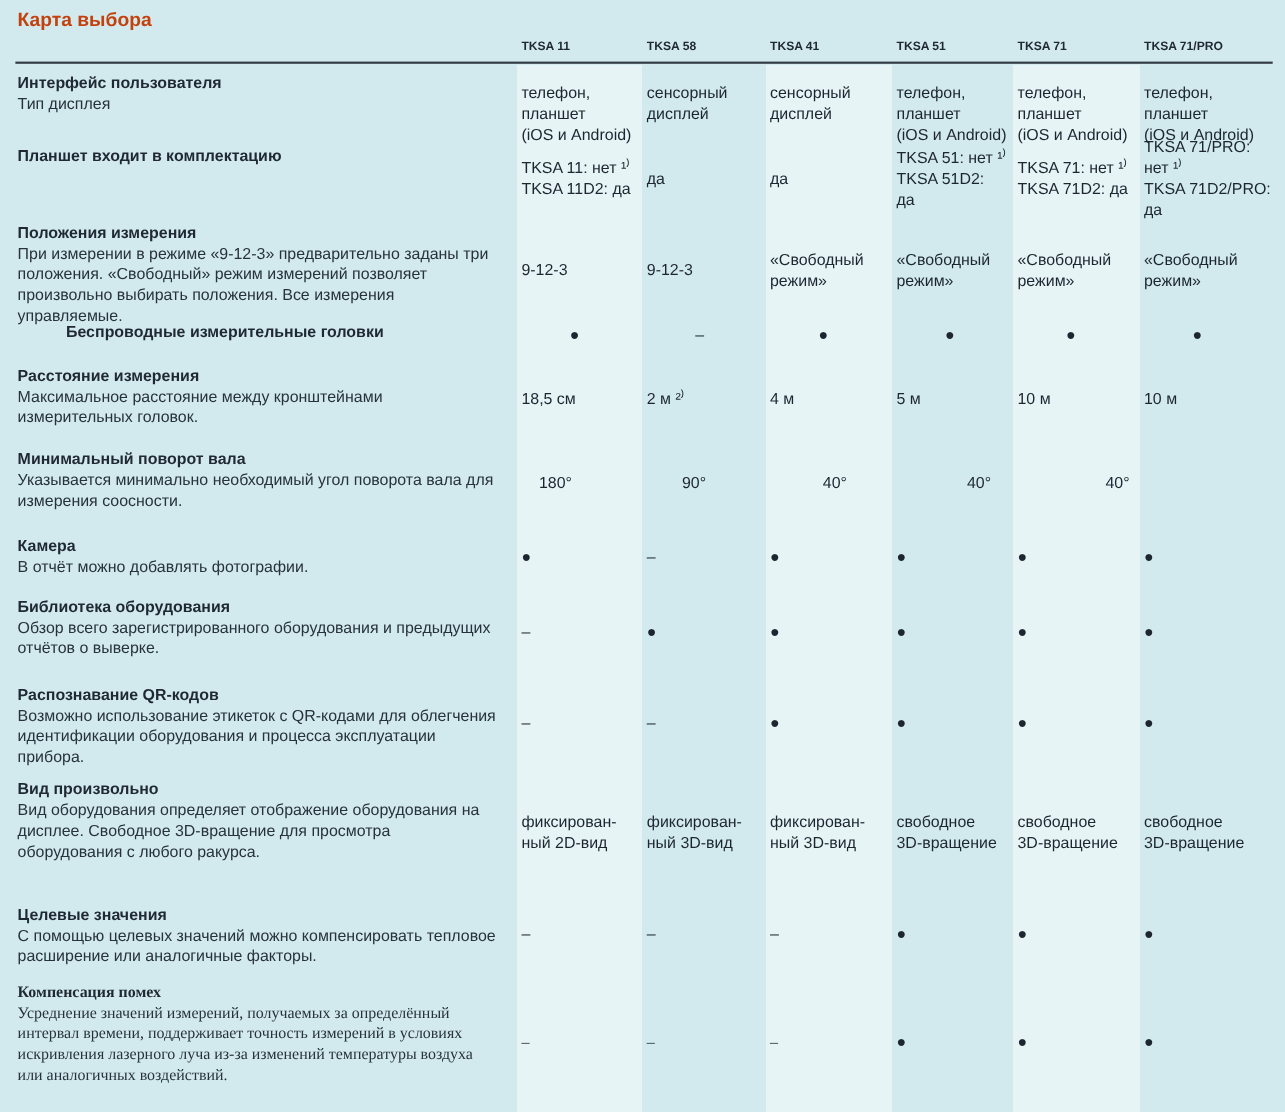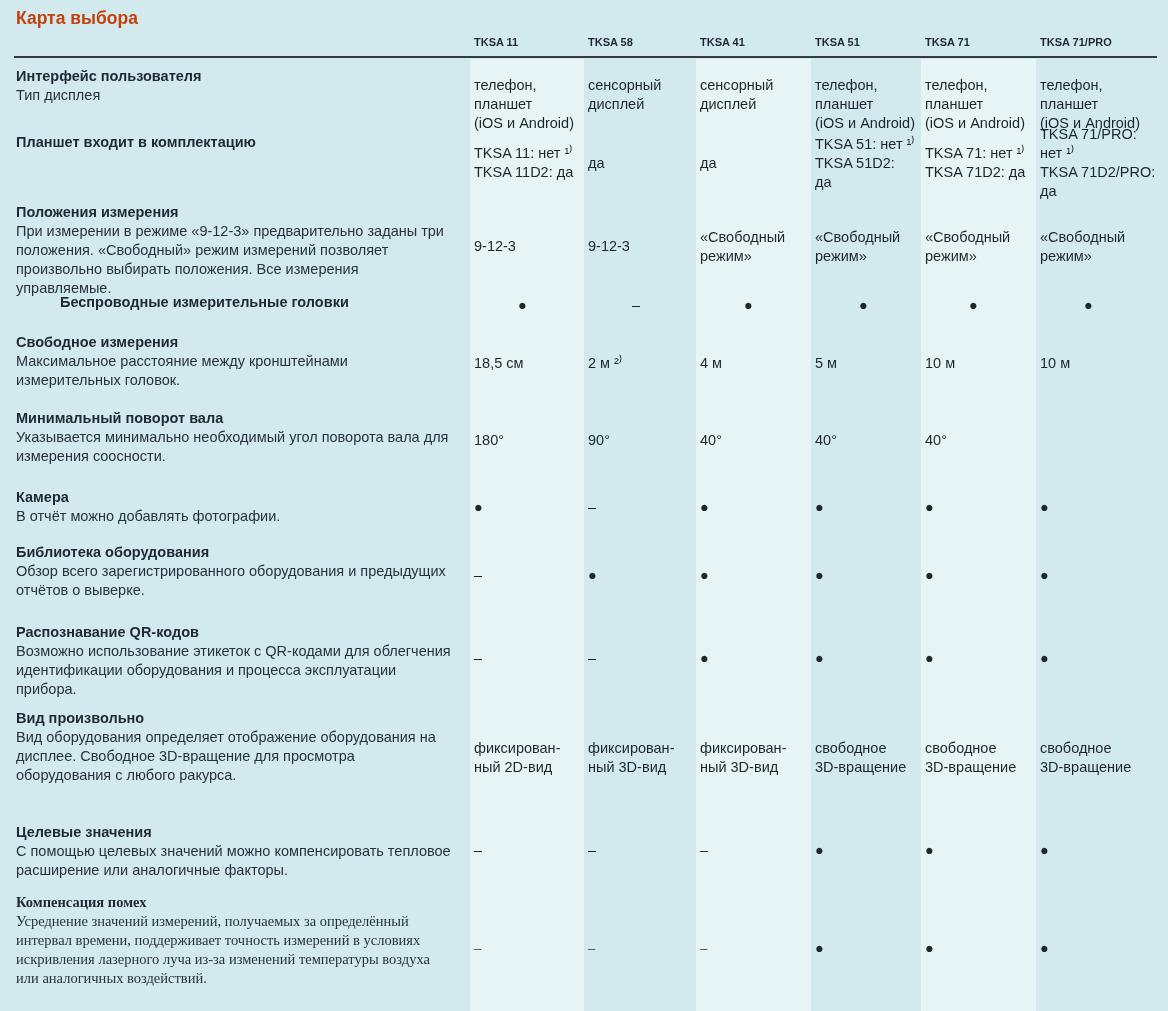--- a/index.html
+++ b/index.html
@@ -45,21 +45,21 @@
   }
   .trow {
     display: grid;
     grid-template-columns: 470px 114px 112px 115px 110px 115px 132px;
   }
   .trow:nth-child(1)  { height: 66px; }
   .trow:nth-child(2)  { height: 70px; }
   .trow:nth-child(3)  { height: 90px; }
   .trow:nth-child(4)  { height: 40px; padding-left: 44px; }
   .trow:nth-child(5)  { height: 76px; }
-  .trow:nth-child(6)  { height: 79px; }
+  .trow:nth-child(6)  { height: 79px; gap: 16px; }
   .trow:nth-child(7)  { height: 55px; }
   .trow:nth-child(8)  { height: 80px; }
   .trow:nth-child(9)  { height: 86px; }
   .trow:nth-child(10) { height: 114px; }
   .trow:nth-child(11) { height: 70px; }
   .trow:nth-child(12) { height: 127px; font-family: Liberation Serif, serif; }
   .label-cell { padding: 8px 16px 0 16px; }
   .row-title {
     font-size: 14.5px; font-weight: 700; line-height: 19px; color: #1f2833;
   }
@@ -163,21 +163,21 @@
     <div class="value-cell">●</div>
     <div class="value-cell">–</div>
     <div class="value-cell">●</div>
     <div class="value-cell">●</div>
     <div class="value-cell">●</div>
     <div class="value-cell">●</div>
   </div>
 
   <div class="trow">
     <div class="label-cell">
-      <div class="row-title">Свободное измерения</div>
+      <div class="row-title">Расстояние измерения</div>
       <div class="row-desc">Максимальное расстояние между кронштейнами измерительных головок.</div>
     </div>
     <div class="value-cell">18,5 см</div>
     <div class="value-cell">2 м ²⁾</div>
     <div class="value-cell">4 м</div>
     <div class="value-cell">5 м</div>
     <div class="value-cell">10 м</div>
     <div class="value-cell">10 м</div>
   </div>
 

